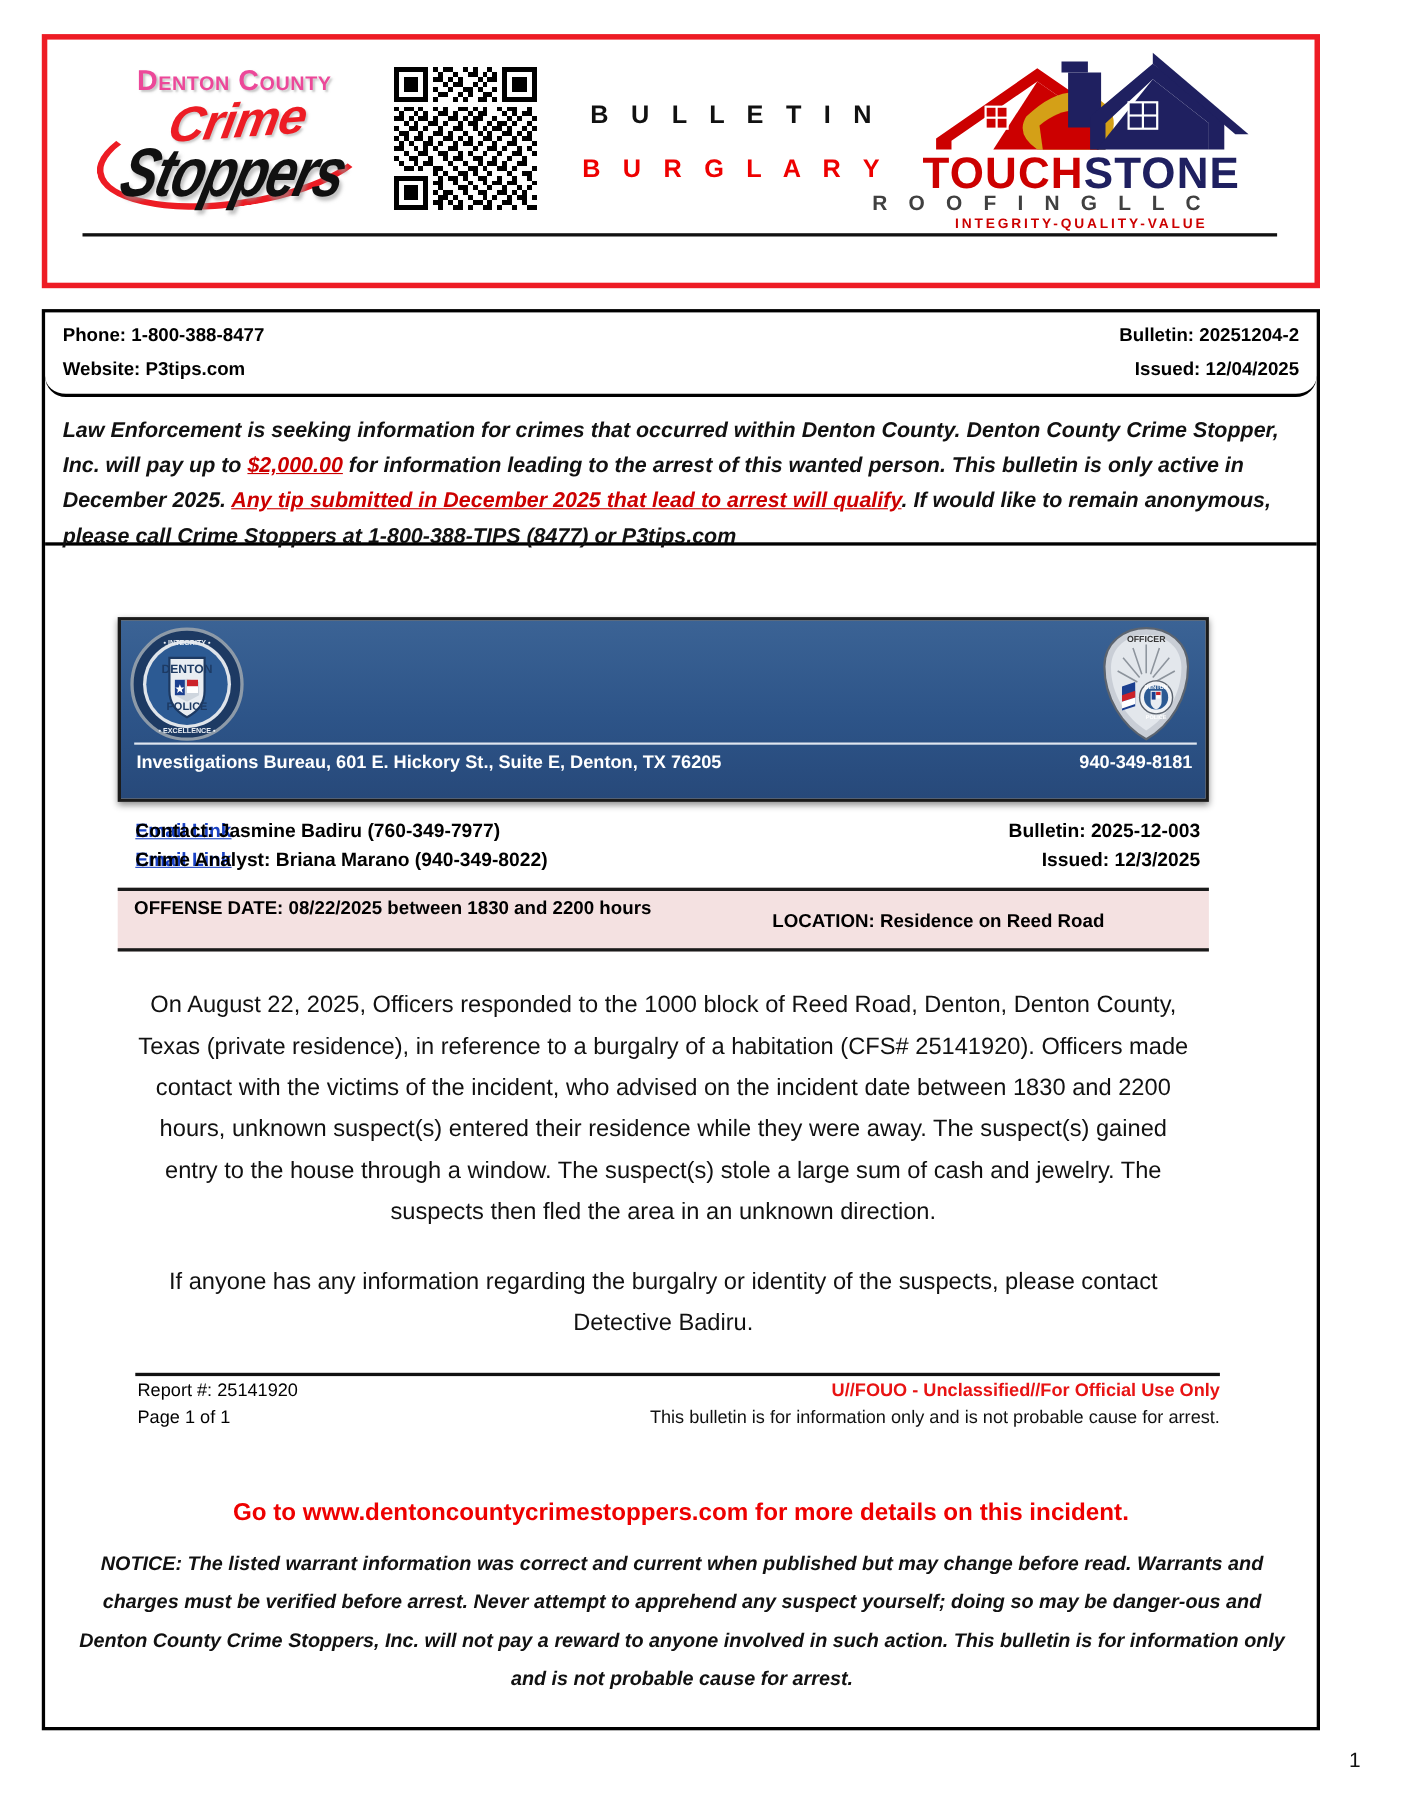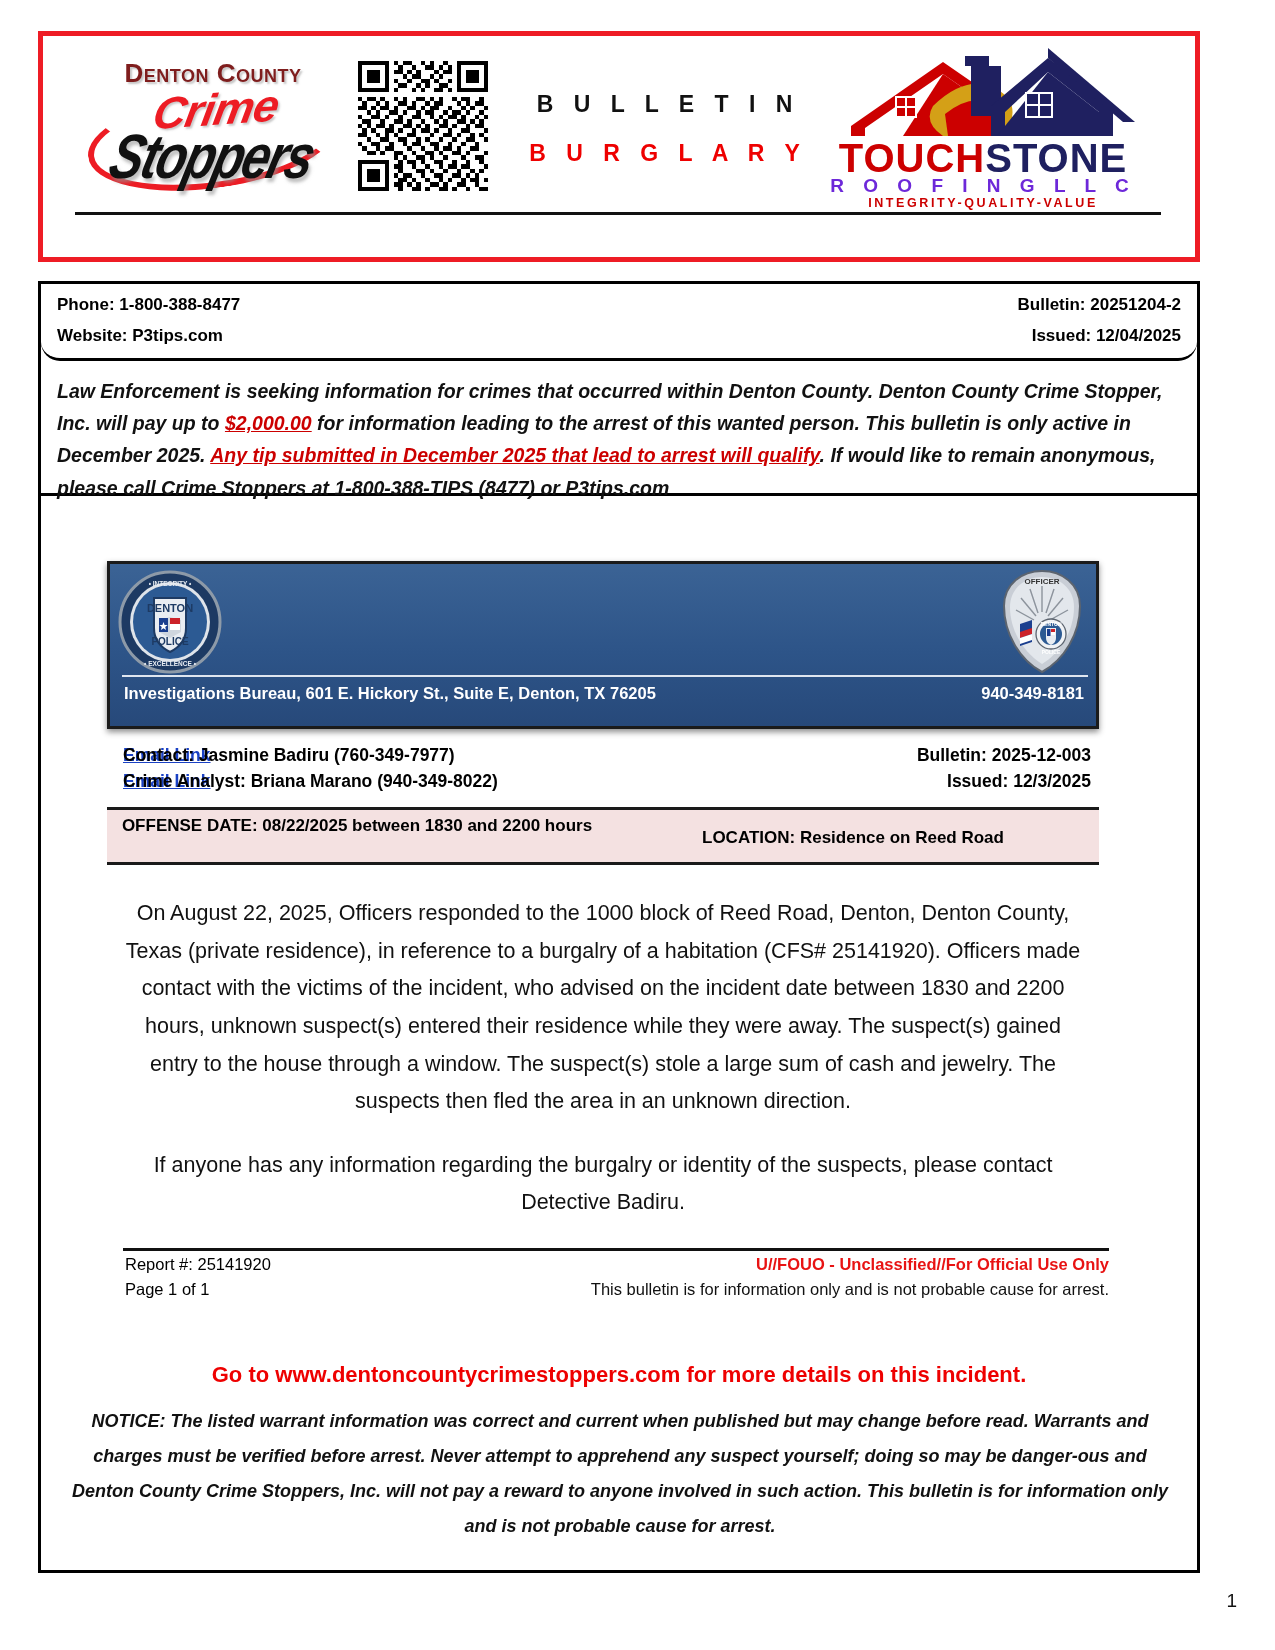--- a/index.html
+++ b/index.html
@@ -41,21 +41,21 @@
   .cs-logo {
     position: absolute;
     left: 40px; top: 22px;
     width: 260px; height: 135px;
   }
   .cs-denton {
     font-family: "Liberation Sans", sans-serif;
     font-weight: bold;
     font-size: 26px;
     letter-spacing: 0.5px;
-    color: #7f1d1d;
+    color: #ec4899;
     text-align: center;
     font-variant: small-caps;
     text-shadow: 2px 2px 2px rgba(150,150,150,0.55);
     white-space: nowrap;
   }
   .cs-crime {
     position: absolute;
     left: 8px; top: 26px;
     width: 250px;
     text-align: center;
@@ -137,25 +137,25 @@
     font-weight: bold;
     letter-spacing: 1px;
     white-space: nowrap;
   }
   .ts-word .a { color: #cc0000; }
   .ts-word .b { color: #1f2060; }
   .ts-roof {
     position: absolute;
     left: 0; top: 131px;
     width: 380px;
-    text-align: center;
+    text-align: left;
     font-size: 19px;
     font-weight: bold;
     letter-spacing: 7px;
-    color: #6d28d9;
+    color: #404040;
     white-space: nowrap;
   }
   .ts-tag {
     position: absolute;
     left: 0; top: 152px;
     width: 380px;
     text-align: center;
     font-size: 12.5px;
     font-weight: bold;
     letter-spacing: 2.6px;

